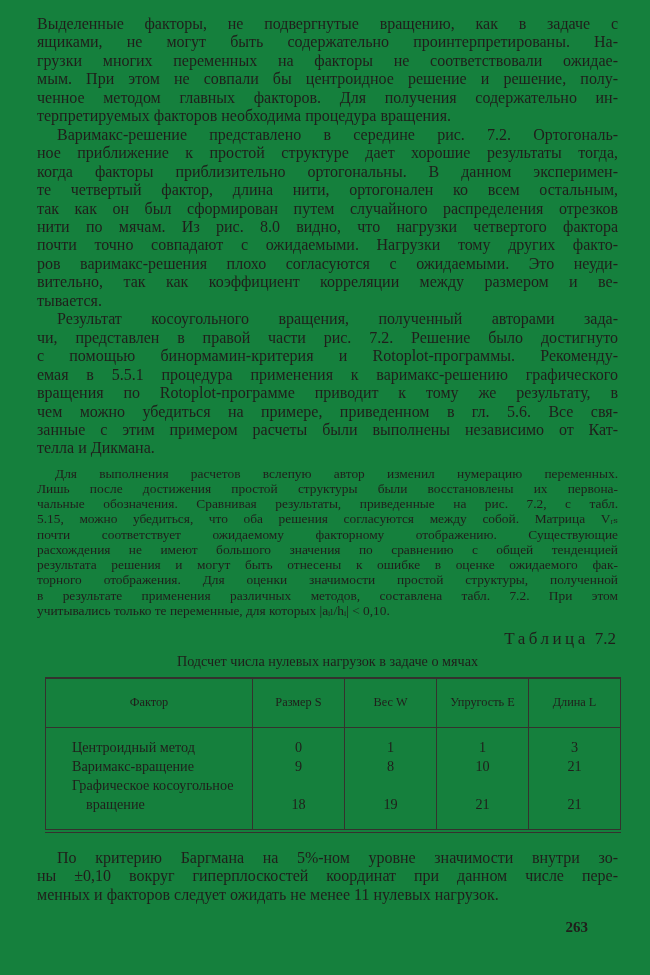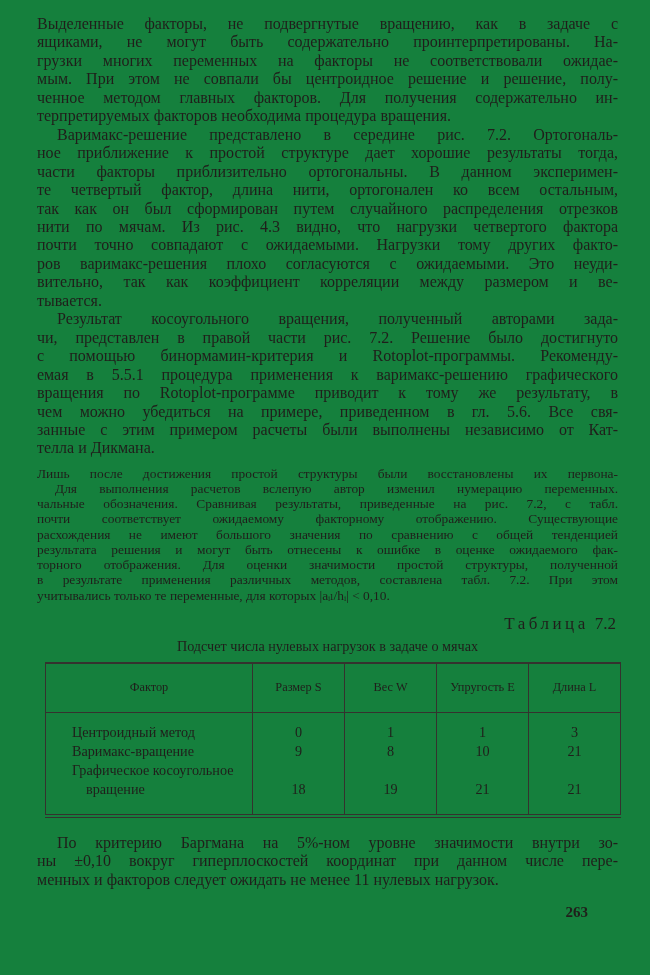--- a/index.html
+++ b/index.html
@@ -121,45 +121,46 @@
       <div class="line">ящиками, не могут быть содержательно проинтерпретированы. На-</div>
       <div class="line">грузки многих переменных на факторы не соответствовали ожидае-</div>
       <div class="line">мым. При этом не совпали бы центроидное решение и решение, полу-</div>
       <div class="line">ченное методом главных факторов. Для получения содержательно ин-</div>
       <div class="line last">терпретируемых факторов необходима процедура вращения.</div>
     </div>
 
     <div class="para">
       <div class="line first-indent">Варимакс-решение представлено в середине рис. 7.2. Ортогональ-</div>
       <div class="line">ное приближение к простой структуре дает хорошие результаты тогда,</div>
-      <div class="line">части факторы приблизительно ортогональны. В данном эксперимен-</div>
+      <div class="line">когда факторы приблизительно ортогональны. В данном эксперимен-</div>
       <div class="line">те четвертый фактор, длина нити, ортогонален ко всем остальным,</div>
       <div class="line">так как он был сформирован путем случайного распределения отрезков</div>
-      <div class="line">нити по мячам. Из рис. 4.3 видно, что нагрузки четвертого фактора</div>
+      <div class="line">нити по мячам. Из рис. 8.0 видно, что нагрузки четвертого фактора</div>
       <div class="line">почти точно совпадают с ожидаемыми. Нагрузки тому других факто-</div>
       <div class="line">ров варимакс-решения плохо согласуются с ожидаемыми. Это неуди-</div>
       <div class="line">вительно, так как коэффициент корреляции между размером и ве-</div>
       <div class="line last">тывается.</div>
     </div>
 
     <div class="para">
       <div class="line first-indent">Результат косоугольного вращения, полученный авторами зада-</div>
       <div class="line">чи, представлен в правой части рис. 7.2. Решение было достигнуто</div>
       <div class="line">с помощью бинормамин-критерия и Rotoplot-программы. Рекоменду-</div>
       <div class="line">емая в 5.5.1 процедура применения к варимакс-решению графического</div>
       <div class="line">вращения по Rotoplot-программе приводит к тому же результату, в</div>
       <div class="line">чем можно убедиться на примере, приведенном в гл. 5.6. Все свя-</div>
       <div class="line">занные с этим примером расчеты были выполнены независимо от Кат-</div>
       <div class="line last">телла и Дикмана.</div>
     </div>
 
     <div class="note">
+      <div class="line first-indent">Для выполнения расчетов вслепую автор изменил нумерацию переменных.</div>
       <div class="line">Лишь после достижения простой структуры были восстановлены их первона-</div>
-      <div class="line first-indent">Для выполнения расчетов вслепую автор изменил нумерацию переменных.</div>
       <div class="line">чальные обозначения. Сравнивая результаты, приведенные  на рис. 7.2, с табл.</div>
+      <div class="line">5.15, можно убедиться, что оба решения согласуются между собой. Матрица Vᵣₛ</div>
       <div class="line">почти соответствует ожидаемому факторному отображению. Существующие</div>
       <div class="line">расхождения не имеют большого значения по сравнению с общей тенденцией</div>
       <div class="line">результата решения и могут быть отнесены к ошибке в оценке ожидаемого фак-</div>
       <div class="line">торного отображения. Для оценки значимости простой структуры, полученной</div>
       <div class="line">в результате применения различных методов, составлена табл. 7.2. При этом</div>
       <div class="line last">учитывались только те переменные, для которых |aᵢₗ/hᵢ| &lt; 0,10.</div>
     </div>
 
     <div class="tbl-caption">
       <span class="spaced">Таблица</span><span>7.2</span>

